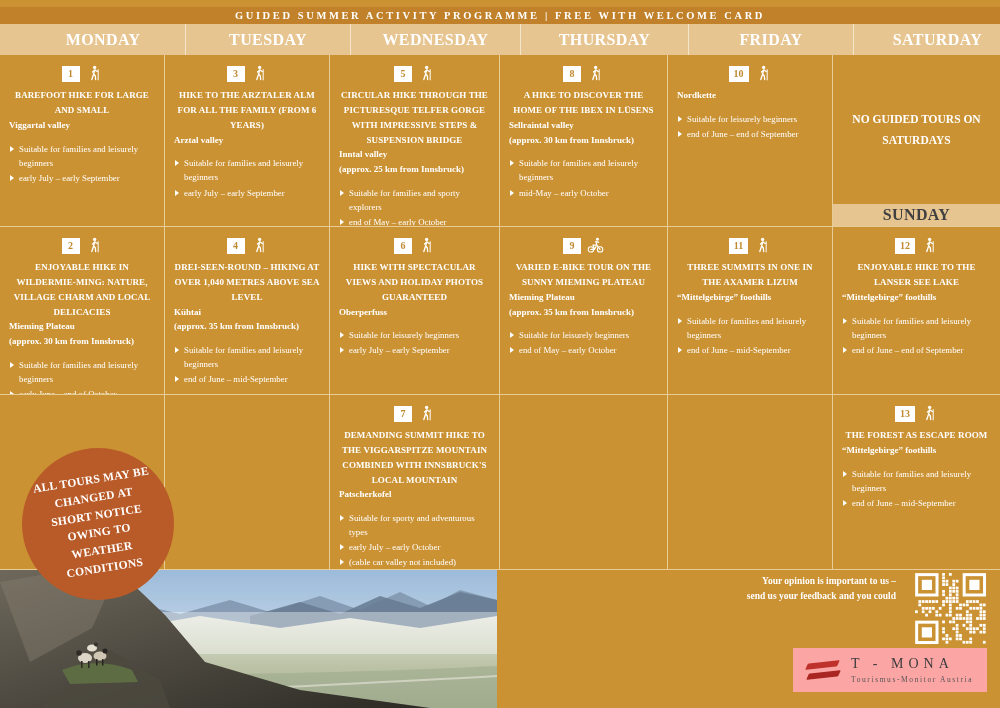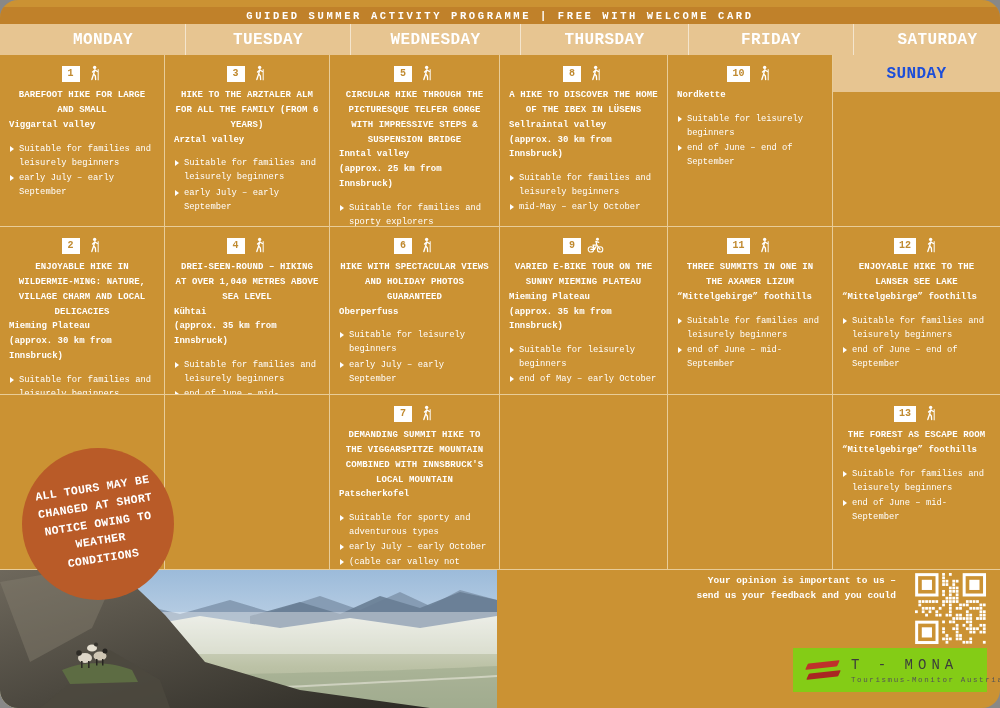--- a/index.html
+++ b/index.html
@@ -1,17 +1,17 @@
 <!DOCTYPE html>
 <html><head>
 <meta charset="utf-8">
 <style>
   html,body{margin:0;padding:0;background:#888;}
   .page{position:relative;width:1000px;height:708px;background:#cb9233;overflow:hidden;
-        font-family:Liberation Mono, monospace;border-radius:18px;-webkit-font-smoothing:antialiased;}
+        font-family:Liberation Serif, serif;-webkit-font-smoothing:antialiased;}
 
   
   .titlebar{position:absolute;top:7px;left:0;width:100%;height:17px;background:#c0812a;
             display:flex;align-items:center;justify-content:center;color:#fff;
             font-weight:bold;font-size:10.5px;letter-spacing:2.6px;white-space:nowrap;}
   .dayrow{position:absolute;top:24px;left:0;width:100%;height:31px;background:#e7c591;display:flex;padding-left:21px;}
   .dh{box-sizing:border-box;display:flex;align-items:center;justify-content:center;color:#fff;
       font-weight:bold;font-size:16px;letter-spacing:.4px;border-right:1px solid rgba(255,255,255,.55);}
   .dh:last-child{border-right:none;}
   .c1{width:165px}.c2{width:165px}.c3{width:170px}.c4{width:168px}.c5{width:165px}.c6{width:167px}
@@ -33,36 +33,36 @@
   .aloc:empty{display:none;}
   .bullets{list-style:none;margin:9px 0 0;padding:0;font-size:8.8px;line-height:1.6;font-weight:normal;}
   .bullets li{display:flex;margin-bottom:1px;}
   .tri{flex:none;width:0;height:0;border-left:4.5px solid #fff;border-top:3.2px solid transparent;
        border-bottom:3.2px solid transparent;margin:4px 5px 0 1px;}
 
   
   .satcell{display:flex;flex-direction:column;padding:0;}
   .notours{flex:1;display:flex;align-items:center;justify-content:center;text-align:center;
            font-weight:bold;font-size:11.5px;line-height:1.8;padding:0 18px;}
-  .sundayband{height:37px;background:#e7c591;display:flex;align-items:center;justify-content:center;
-              font-weight:bold;font-size:16px;color:#1d4ed8;letter-spacing:.4px;}
+  .sundayband{height:22px;background:#e7c591;display:flex;align-items:center;justify-content:center;
+              font-weight:bold;font-size:16px;color:#404040;letter-spacing:.4px;}
 
   
   .badge{position:absolute;left:22px;top:448px;width:152px;height:152px;border-radius:50%;
          background:#b95b28;display:flex;align-items:center;justify-content:center;z-index:5;}
   .badge-text{width:122px;transform:rotate(-9deg);color:#fff;font-weight:bold;font-size:11.5px;
               line-height:1.55;text-align:center;letter-spacing:.3px;}
 
   
   .bottom{position:absolute;top:570px;left:0;width:100%;height:138px;}
   .photo{position:absolute;left:0;top:0;width:497px;height:138px;display:block;}
   .feedback{position:absolute;right:104px;top:4px;width:250px;text-align:right;color:#fff;
             font-weight:bold;font-size:9.5px;line-height:1.55;}
   .qr{position:absolute;right:13px;top:3px;width:72px;height:72px;}
-  .logobox{position:absolute;right:13px;bottom:16px;width:194px;height:44px;background:#84cc16;
+  .logobox{position:absolute;right:13px;bottom:16px;width:194px;height:44px;background:#fca5a5;
            display:flex;align-items:center;padding-left:14px;box-sizing:border-box;}
   .strokes{width:32px;display:flex;flex-direction:column;gap:4px;transform:rotate(-6deg);flex:none;}
   .stroke{height:6px;background:#bf312b;transform:skewX(-30deg);border-radius:1px;}
   .stroke2{background:#a92622;}
   .logotext{margin-left:12px;}
   .logoname{font-size:14px;letter-spacing:5px;color:#3c3c3c;white-space:nowrap;}
   .logosub{font-size:7.5px;letter-spacing:1.6px;color:#555;margin-top:3px;white-space:nowrap;}
   .hidden-defs{position:absolute;width:0;height:0;overflow:hidden;}
 </style>
 </head>
@@ -199,20 +199,21 @@
             <span>Suitable for leisurely beginners</span>
           </li>
         <li>
             <span class="tri"></span>
             <span>end of June – end of September</span>
           </li>
       </ul>
     </div>
 
     <div class="cell c6 satcell">
+      <div class="notours">NO GUIDED TOURS ON SATURDAYS</div>
       <div class="sundayband">SUNDAY</div>
     </div>
   </div>
 
   <div class="grow row2">
 
     <div class="cell c1">
       <div class="numrow">
         <span class="numbox">2</span>
         <svg class="picto">

